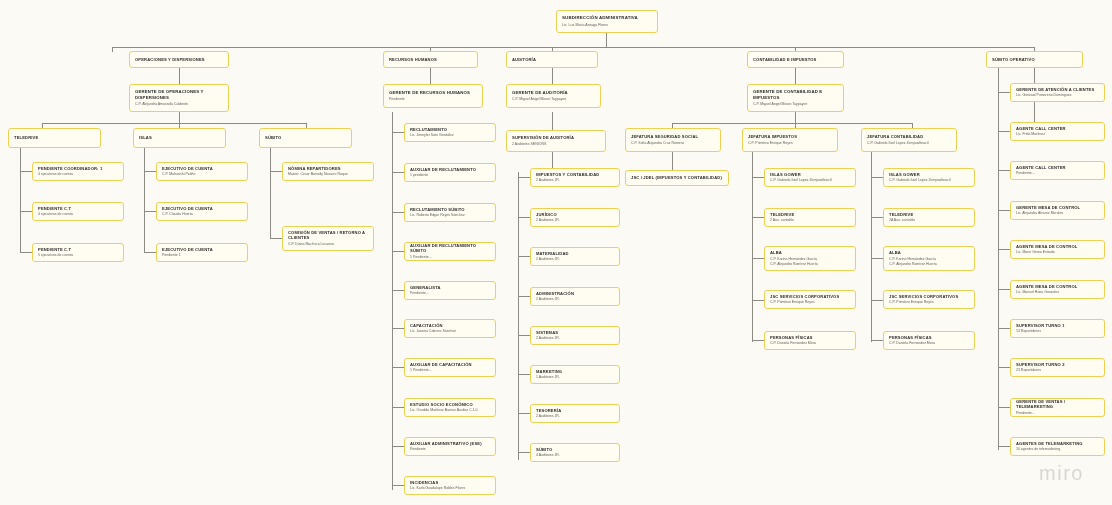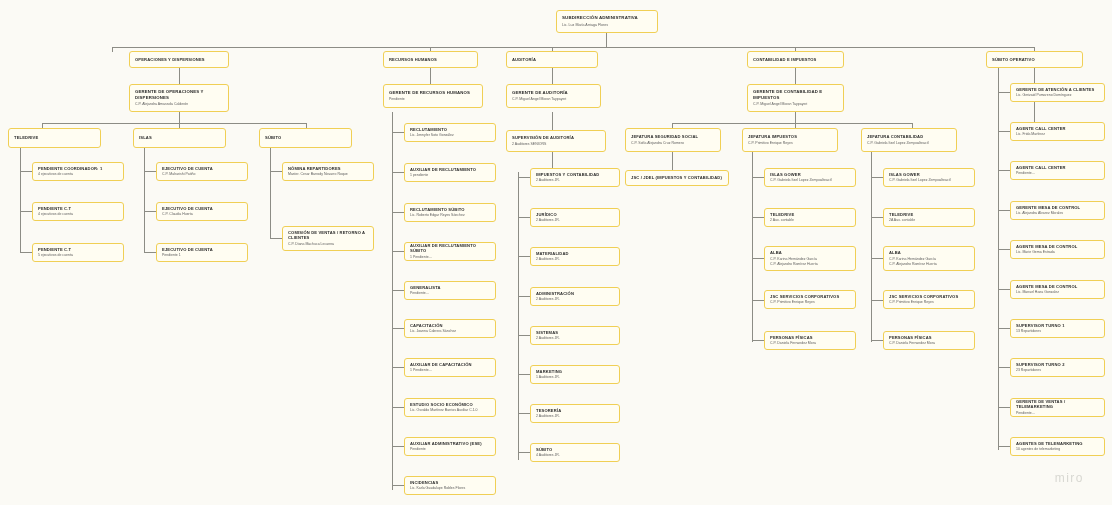--- a/index.html
+++ b/index.html
@@ -43,21 +43,21 @@
     white-space:pre-line;
   }
   .node.big .t{font-size:4.3px;}
   .node.root .t{font-size:4.4px;}
   .node.root .s{font-size:3.6px;}
   .node.plain{justify-content:center;}
 
   
   #miro{
     position:absolute;right:28px;bottom:20px;
-    font-size:12px;color:#d8d8d2;letter-spacing:1.5px;
+    font-size:20px;color:#d8d8d2;letter-spacing:1.5px;
     font-family:"Liberation Sans", sans-serif;
     user-select:none;
   }
 </style>
 </head>
 <body>
 
 <div id="canvas">
 
   <div class="ln lnv" style="left:606px;top:33px;height:14px;"></div>

